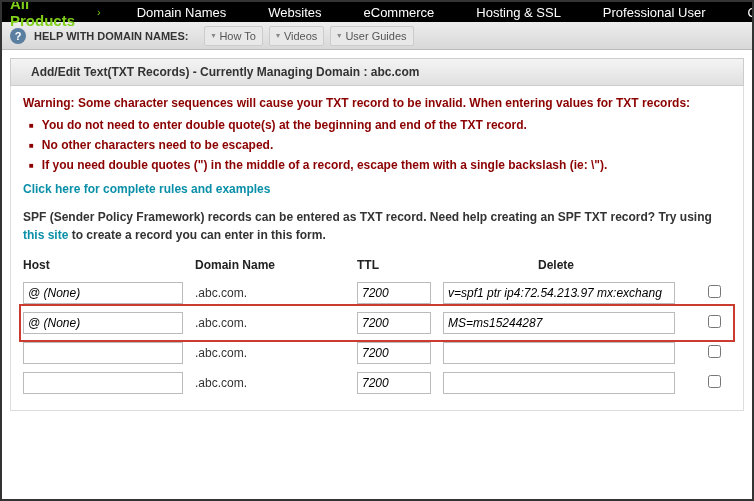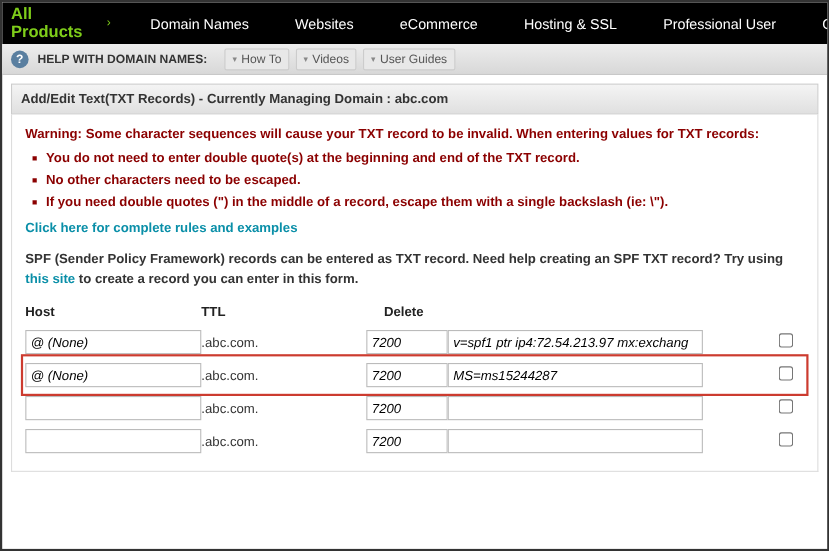--- a/index.html
+++ b/index.html
@@ -1,35 +1,35 @@
 <!DOCTYPE html>
 <html><head>
 <meta charset="utf-8">
 <style>
 * { box-sizing: border-box; margin: 0; padding: 0; }
 body { font-family: Arial, sans-serif; font-size: 12px; width: 754px; height: 501px; overflow: hidden; background: #fff; border: 2px solid #333; }
-.topnav { background: #000; height: 38px; display: flex; align-items: center; padding: 0 8px; color: #fff; gap: 18px; }
+.topnav { background: #000; height: 20px; display: flex; align-items: center; padding: 0 8px; color: #fff; gap: 18px; }
 .topnav .brand { color: #7fce1a; font-weight: bold; font-size: 15px; margin-right: 4px; }
 .topnav .brand-caret { color: #7fce1a; font-size: 11px; margin-right: 18px; }
 .topnav .nav-item { color: #fff; font-size: 13px; margin-right: 24px; cursor: pointer; white-space: nowrap; }
 .helpbar { background: linear-gradient(#ededed,#d8d8d8); height: 28px; display: flex; align-items: center; padding: 0 8px; border-bottom: 1px solid #bbb; font-size: 11px; color: #333; font-weight: bold; }
 .help-icon { width: 16px; height: 16px; border-radius: 50%; background: #5a7fa0; color: #fff; display: inline-flex; align-items: center; justify-content: center; font-size: 11px; margin-right: 8px; }
 .help-dd { display: inline-flex; align-items: center; background: #e8e8e8; border: 1px solid #ccc; height: 20px; padding: 0 6px; margin-left: 6px; font-weight: normal; color: #555; border-radius: 2px; cursor: pointer; }
 .help-dd .tri { font-size: 8px; color: #888; margin-right: 4px; }
 .content-wrap { padding: 8px 8px 0 8px; }
-.panel-header { background: linear-gradient(#f4f4f4,#e0e0e0); border: 1px solid #ccc; padding: 6px 8px; font-size: 12px; font-weight: bold; color: #333; }
+.panel-header { background: linear-gradient(#f4f4f4,#e0e0e0); border: 1px solid #ccc; padding: 6px 20px; font-size: 12px; font-weight: bold; color: #333; }
 .panel-body { border: 1px solid #ddd; border-top: none; padding: 10px 12px 12px 12px; }
 .warn { color: #8b0000; font-weight: bold; font-size: 12px; margin-bottom: 8px; }
 .warn-list { list-style: none; padding-left: 6px; }
 .warn-list li { color: #8b0000; font-weight: bold; font-size: 12px; margin: 6px 0; }
 .warn-list li::before { content: "■"; color: #8b0000; font-size: 8px; margin-right: 8px; vertical-align: 1px; }
 .link { color: #0a8fa8; font-weight: bold; cursor: pointer; text-align: center; }
 .spf-para { color: #333; font-weight: bold; font-size: 12px; margin-top: 12px; line-height: 1.5; }
 .grid { margin-top: 12px; width: 100%; }
-.gridhead, .gridrow { display: grid; grid-template-columns: 160px 150px 74px 232px auto; column-gap: 0; align-items: center; }
+.gridhead, .gridrow { display: grid; grid-template-columns: 160px 150px 74px 232px auto; column-gap: 12px; align-items: center; }
 .gridhead { font-weight: bold; color: #222; padding: 2px 0 6px 0; }
 .gridhead .del { text-align: center; padding-right: 6px; }
 .gridrow { padding: 4px 0; }
 .gridrow input[type=text] { width: 100%; height: 22px; border: 1px solid #bbb; padding: 0 4px; font-size: 12px; font-family: Arial, sans-serif; background: #fff; font-style: italic; }
 .gridrow .dn { font-size: 12px; color: #333; }
 .gridrow .del { text-align: right; padding-right: 10px; }
 .gridrow input[type=checkbox] { width: 13px; height: 13px; }
 .highlight { outline: 2px solid #cc3b2f; outline-offset: 2px; }
 </style>
 </head>
@@ -78,20 +78,21 @@
     <div style="margin-top:10px">
       <span class="link">Click here for complete rules and examples</span>
     </div>
     <div class="spf-para">
       <span>SPF (Sender Policy Framework) records can be entered as TXT record. Need help creating an SPF TXT record? Try using </span><span class="link">this site</span><span> to create a record you can enter in this form.</span>
     </div>
 
     <div class="grid">
       <div class="gridhead">
         <div>Host</div>
+        <div>Domain Name</div>
         <div>TTL</div>
         <div class="del">Delete</div>
       </div>
 
       <div class="gridrow">
         <input type="text" value="@ (None)" style="">
         <div class="dn">.abc.com.</div>
         <input type="text" value="7200" style="">
         <input type="text" value="v=spf1 ptr ip4:72.54.213.97 mx:exchang" style="">
         <div class="del"><input type="checkbox" style=""></div>

